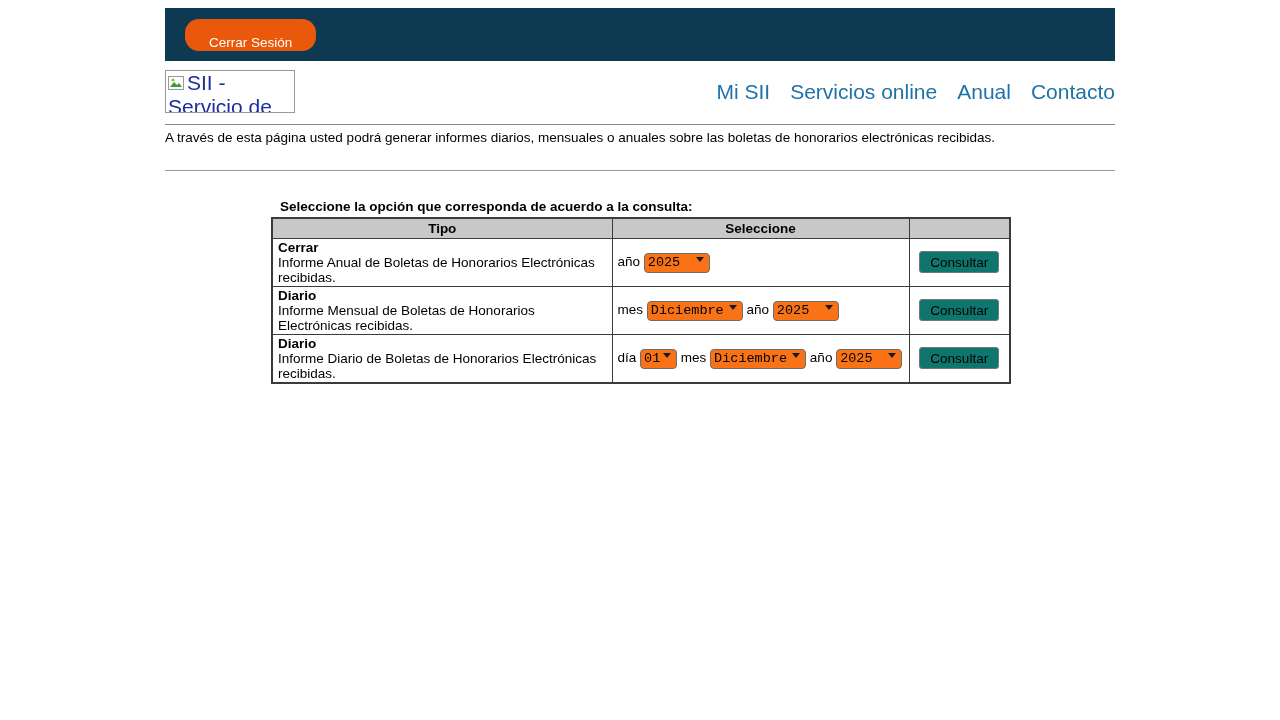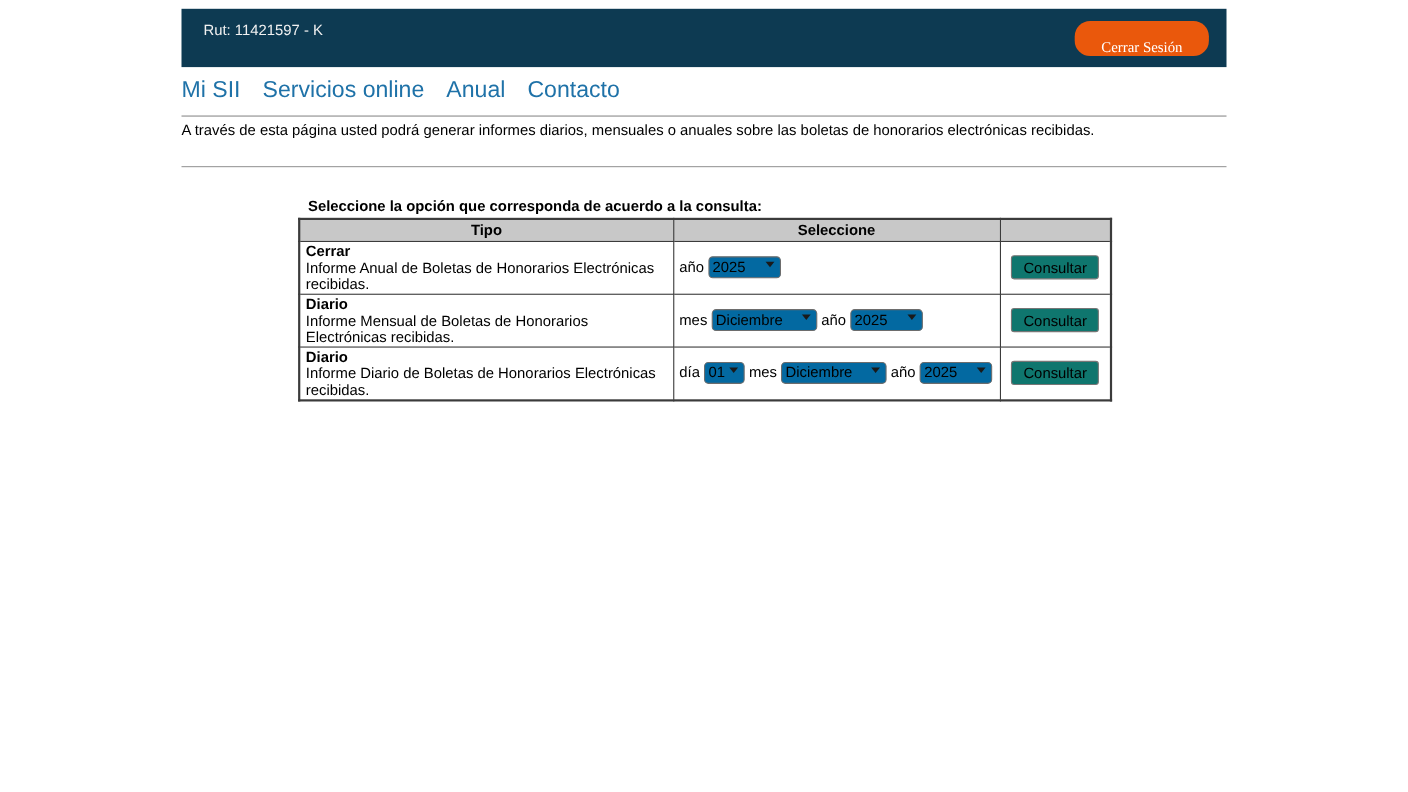--- a/index.html
+++ b/index.html
@@ -8,21 +8,21 @@
   }
   *{box-sizing:border-box}
   html,body{margin:0;padding:0;background:#fff;}
   body{width:1280px;height:720px;font-family:"Liberation Sans","DejaVu Sans",sans-serif;color:#000;overflow:hidden;}
   .container{width:950px;margin:0 auto;}
 
   
   .topbar{margin-top:8px;height:53px;background:var(--topbar-bg);display:flex;justify-content:space-between;padding:0 16px 0 20px;}
   .rut{color:var(--topbar-text);font-size:13.5px;margin-top:12px;}
   .logout-btn{align-self:center;height:27px;border:none;border-radius:14px;background:var(--logout-bg);color:var(--logout-text);
-    font-size:13.5px;padding:16px 24px;font-family:Liberation Serif, serif;cursor:pointer;}
+    font-size:13.5px;padding:16px 24px;font-family:Liberation Sans, sans-serif;cursor:pointer;}
 
   
   .header-row{display:flex;justify-content:space-between;align-items:center;padding:9px 0 11px;}
   .logo-box{display:block;width:130px;height:43px;border:1px solid #9a9a9a;overflow:hidden;padding:1px 2px;text-decoration:none;}
   .logo-box .alt-text{color:var(--logo-alt-text);font-size:21px;line-height:1.07;}
   .broken-icon{display:inline-block;vertical-align:-2px;margin-right:1px;}
   nav{display:flex;gap:20px;}
   nav a{color:var(--nav-link);font-size:21px;text-decoration:none;cursor:pointer;}
 
   hr{border:none;margin:0;}
@@ -42,37 +42,43 @@
   td{border:1px solid var(--table-border);padding:1px 5px;}
   td.cell-type{vertical-align:top;line-height:15px;}
   td.cell-type .row-type{font-weight:bold;}
   td.cell-controls{vertical-align:middle;line-height:26px;}
   td.cell-action{text-align:center;vertical-align:middle;padding:1px 2px;}
   .consultar-btn{font-family:inherit;font-size:13.5px;background:#0f766e;border:1px solid #767676;border-radius:3px;
     padding:1px 10px;height:22px;cursor:pointer;color:#000;}
   .ctrl-label{white-space:nowrap;}
   .select-wrap{position:relative;display:inline-block;vertical-align:middle;}
   .select-wrap::after{content:"";position:absolute;right:6px;top:8px;border:4px solid transparent;border-top:5px solid #1a1a1a;pointer-events:none;}
-  select{appearance:none;-webkit-appearance:none;font-family:Liberation Sans, sans-serif;font-size:13.5px;height:20px;border:1px solid #6d6d6d;
-    border-radius:4px;background:#0369a1;padding:0 14px 0 3px;color:#000;}
+  select{appearance:none;-webkit-appearance:none;font-family:Liberation Mono, monospace;font-size:13.5px;height:20px;border:1px solid #6d6d6d;
+    border-radius:4px;background:#f97316;padding:0 14px 0 3px;color:#000;}
   select.sel-day{width:37px}
   select.sel-month{width:96px}
   select.sel-year{width:66px}
 </style>
 </head>
 <body>
 
 <div class="container">
 
   <div class="topbar">
-    <span class="rut">Rut: 11421597 - K</span>
     <button class="logout-btn">Cerrar Sesión</button>
   </div>
 
   <div class="header-row">
+    <a class="logo-box">
+      <span class="alt-text"><span class="broken-icon"><svg width="18" height="16" viewBox="0 0 18 16">
+              <rect x="0.5" y="0.5" width="15" height="13" fill="#ffffff" stroke="#9a9a9a"></rect>
+              <path d="M2 11 L6 6 L9 9 L11 7 L14 11 Z" fill="#3f9c35"></path>
+              <circle cx="5" cy="4" r="1.6" fill="#8cc63f"></circle>
+            </svg></span><span>SII - Servicio de</span></span>
+    </a>
     <nav id="main-nav">
         <a>Mi SII</a>
         <a>Servicios online</a>
         <a>Anual</a>
         <a>Contacto</a>
       </nav>
   </div>
 
   <hr class="hr1">
 

